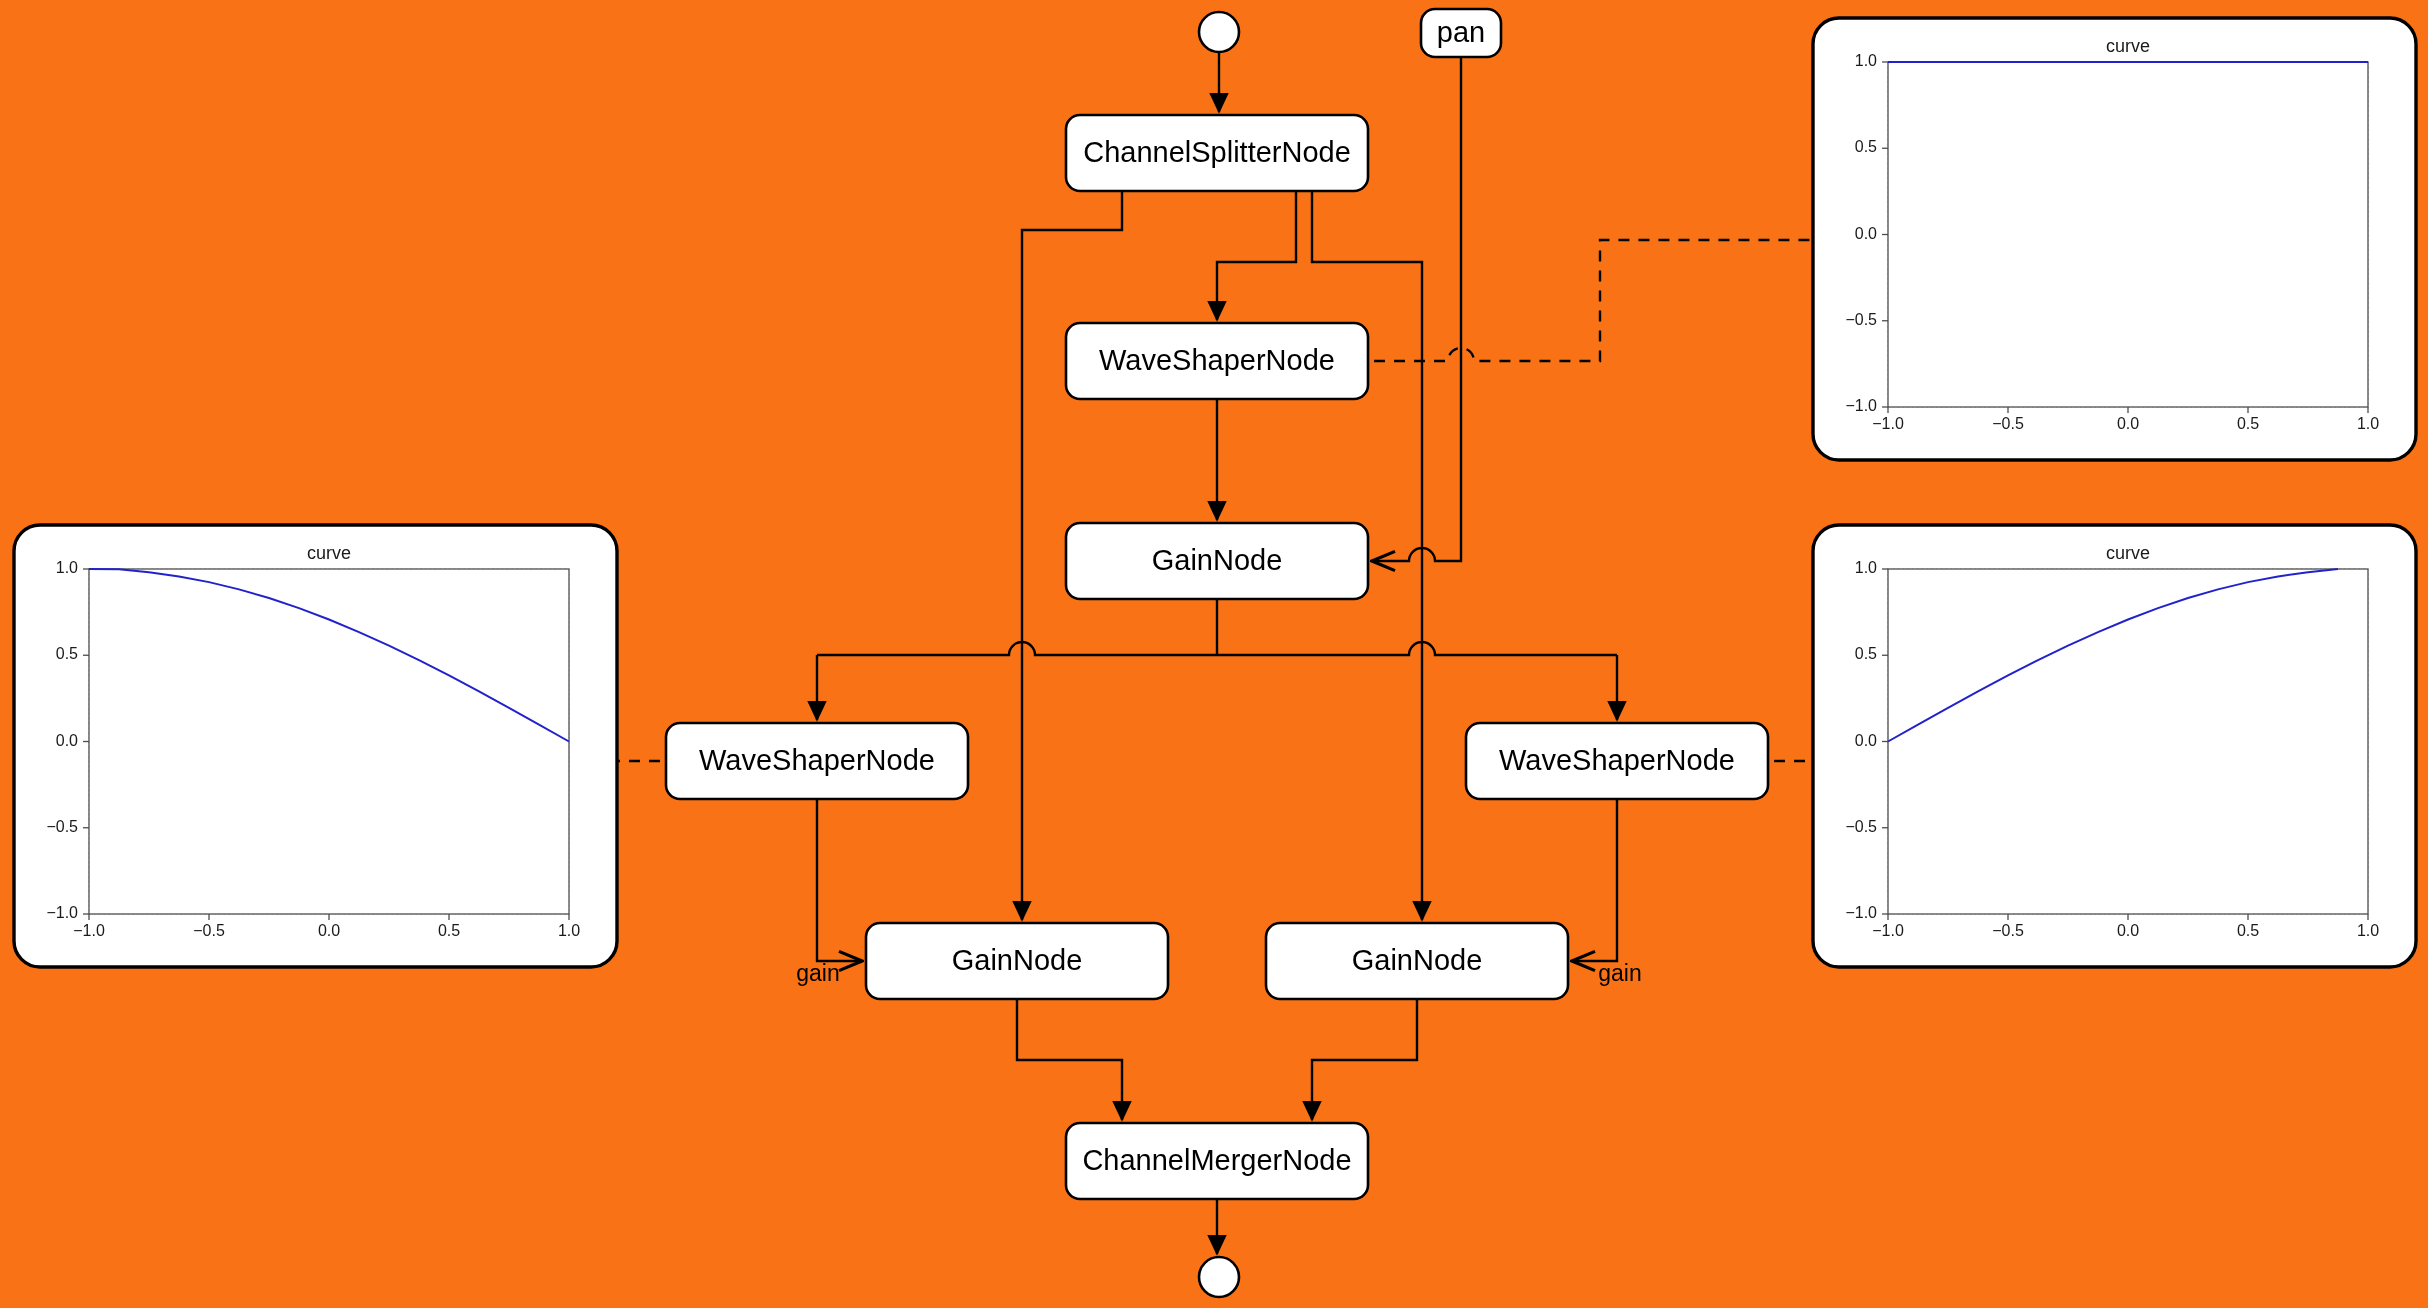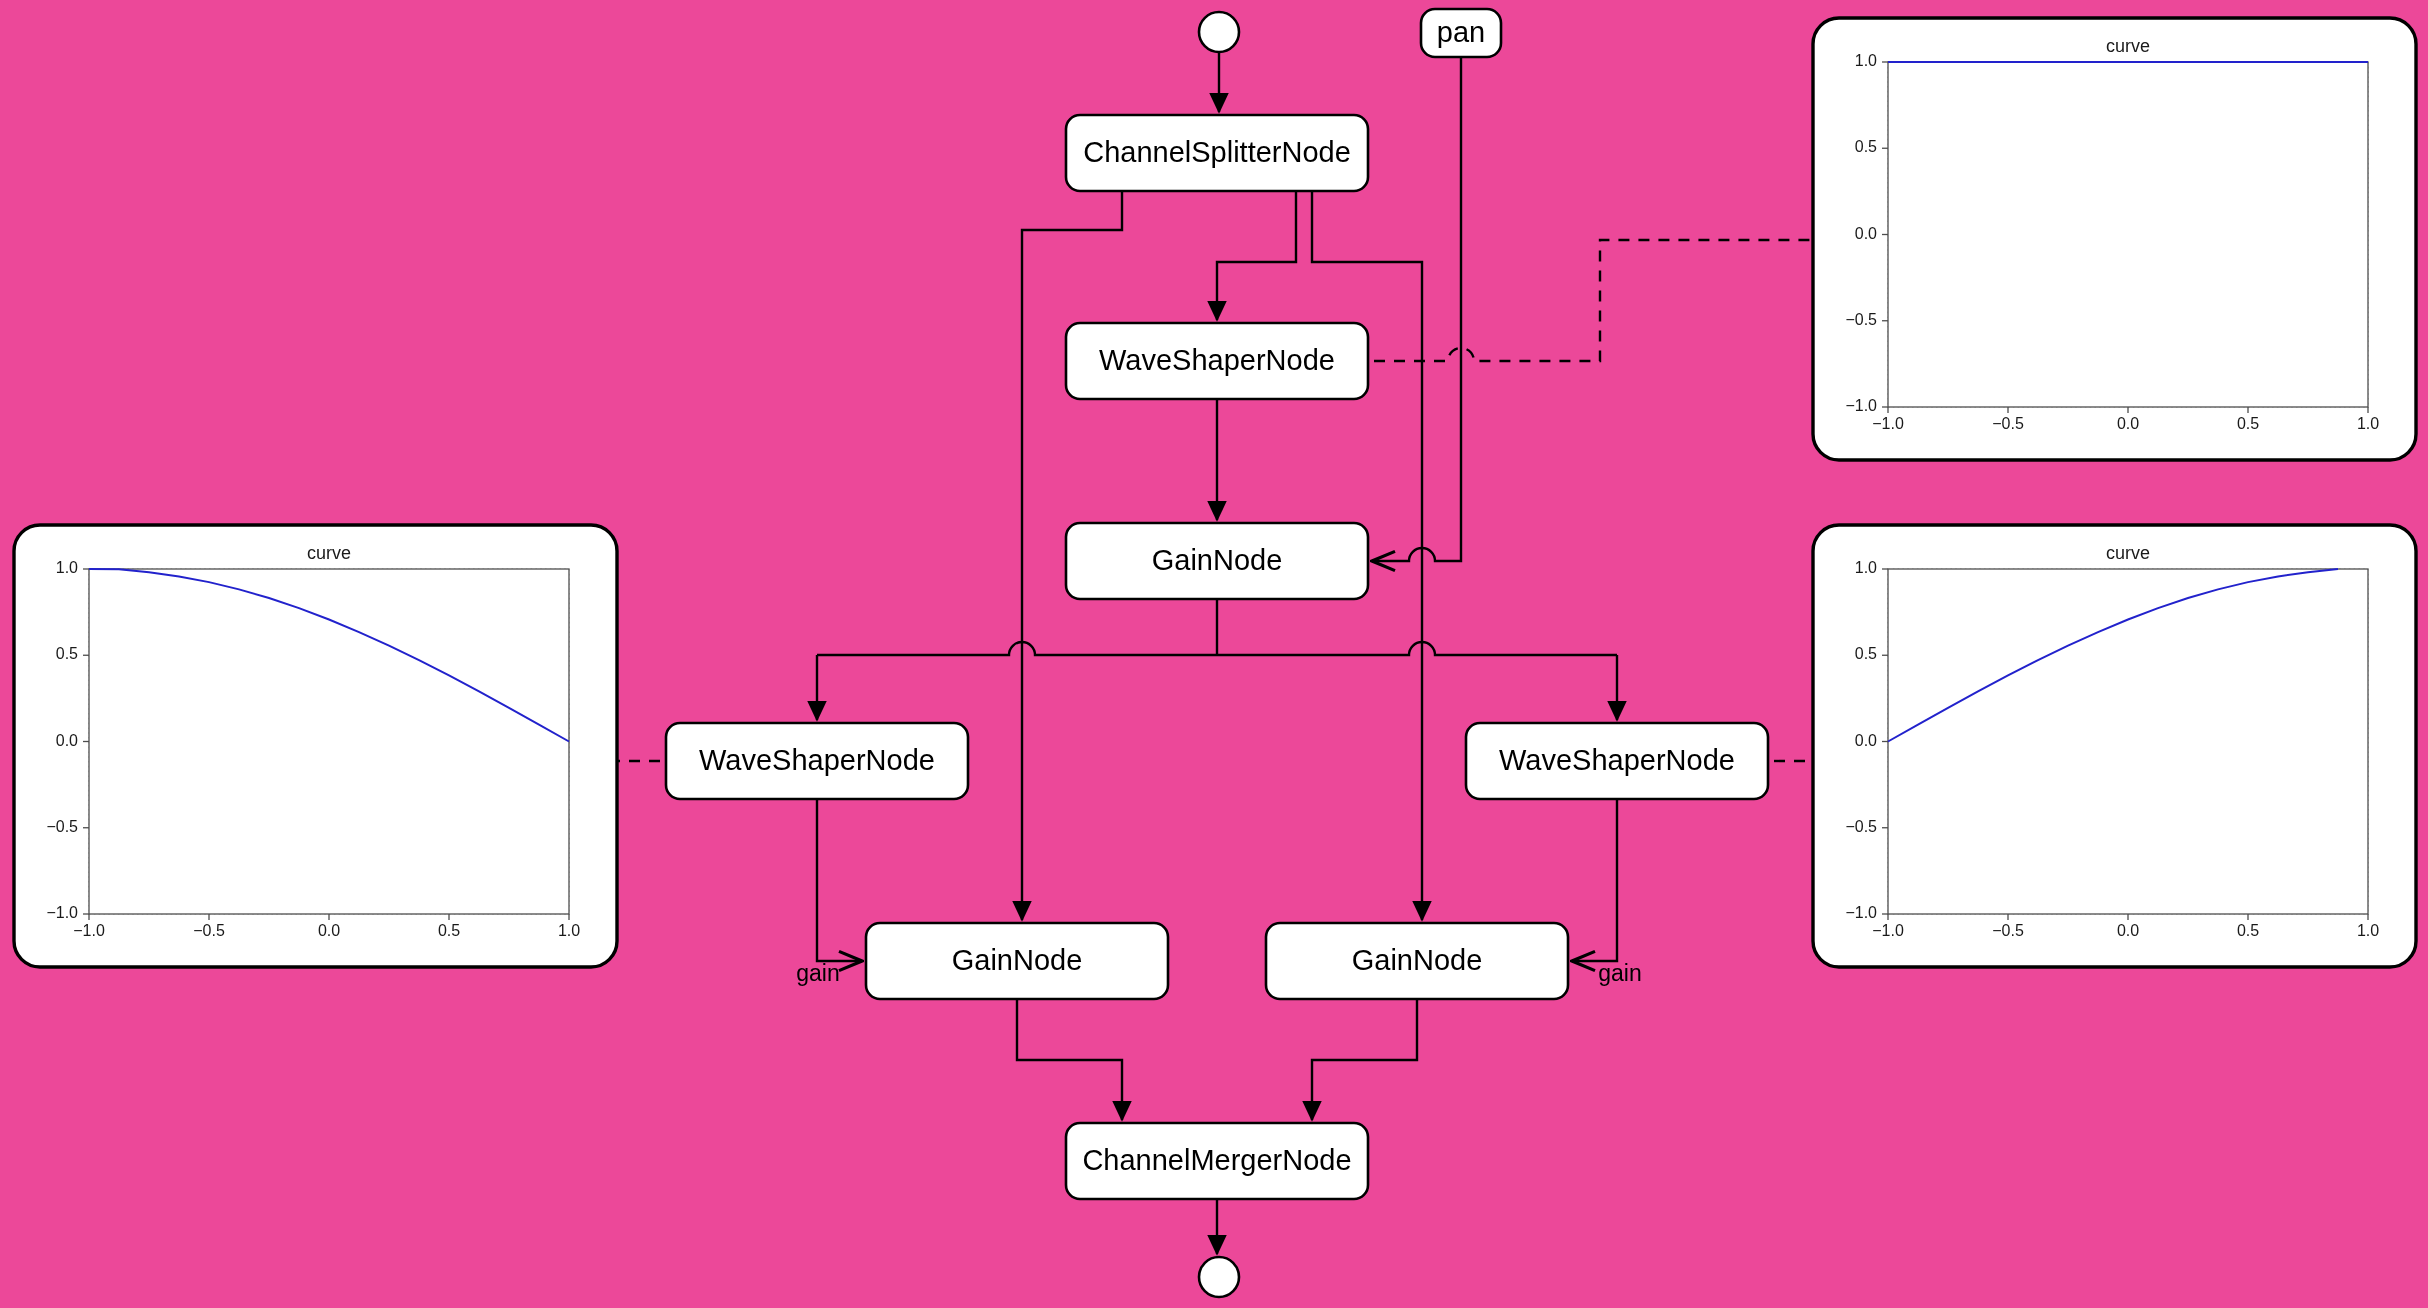--- a/index.html
+++ b/index.html
@@ -1,17 +1,17 @@
 <!DOCTYPE html>
 <html><head>
 <meta charset="utf-8">
 <style>
   html,body{margin:0;padding:0;background:#ffffff;}
   body{font-family:"Liberation Sans",sans-serif;}
-  #page{position:relative;width:2428px;height:1308px;background:#ec4899;overflow:hidden;text-decoration:underline;}
+  #page{position:relative;width:2428px;height:1308px;background:#f97316;overflow:hidden;text-decoration:underline;}
   svg{display:block;}
   .node-label{font-family:"Liberation Sans",sans-serif;font-size:29px;fill:#000;text-anchor:middle;dominant-baseline:middle;}
   .pan-label{font-family:"Liberation Sans",sans-serif;font-size:29px;fill:#000;text-anchor:middle;dominant-baseline:middle;}
   .edge-label{font-family:"Liberation Sans",sans-serif;font-size:23px;fill:#000;text-anchor:middle;dominant-baseline:middle;}
   .node-box{fill:#ffffff;stroke:#000000;stroke-width:2.6;}
   .term-circle{fill:#ffffff;stroke:#000000;stroke-width:2.6;}
   .wire{fill:none;stroke:#000000;stroke-width:2.4;}
   .wire-dash{fill:none;stroke:#000000;stroke-width:2.4;stroke-dasharray:11 9;}
   .panel{fill:#ffffff;stroke:#000000;stroke-width:3.4;}
   .plot-frame{fill:#ffffff;stroke:#4d4d4d;stroke-width:1.3;}

